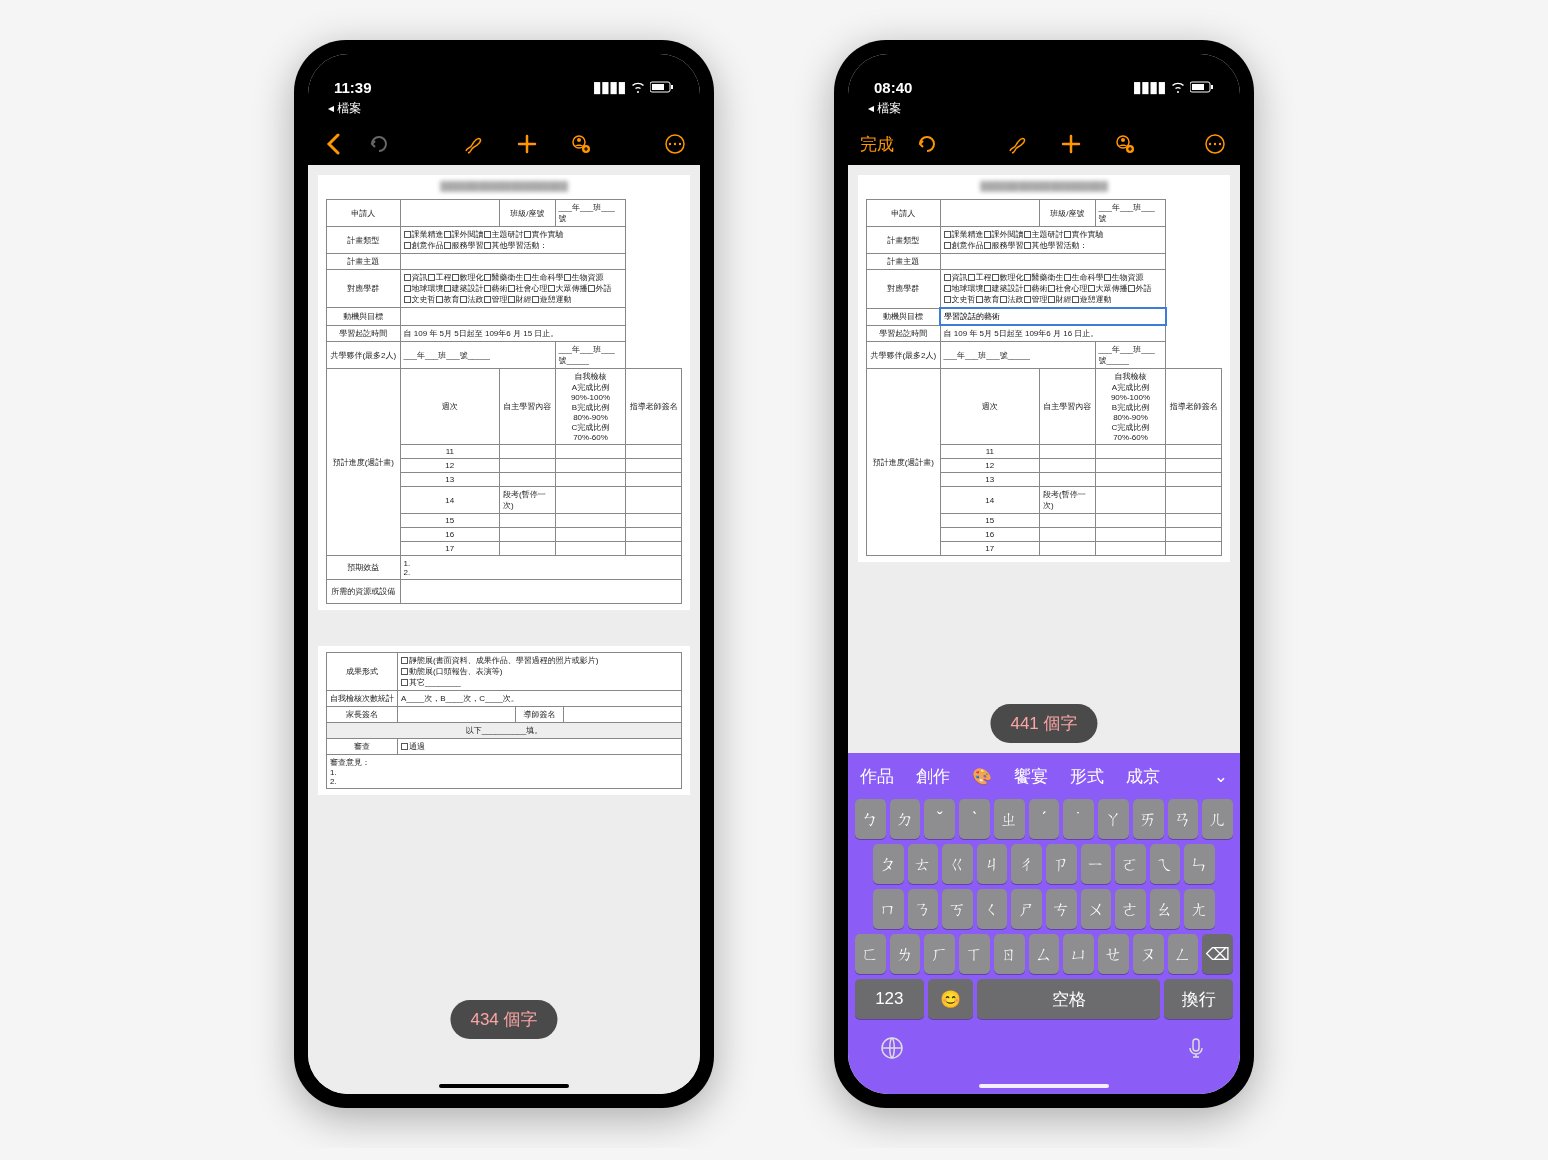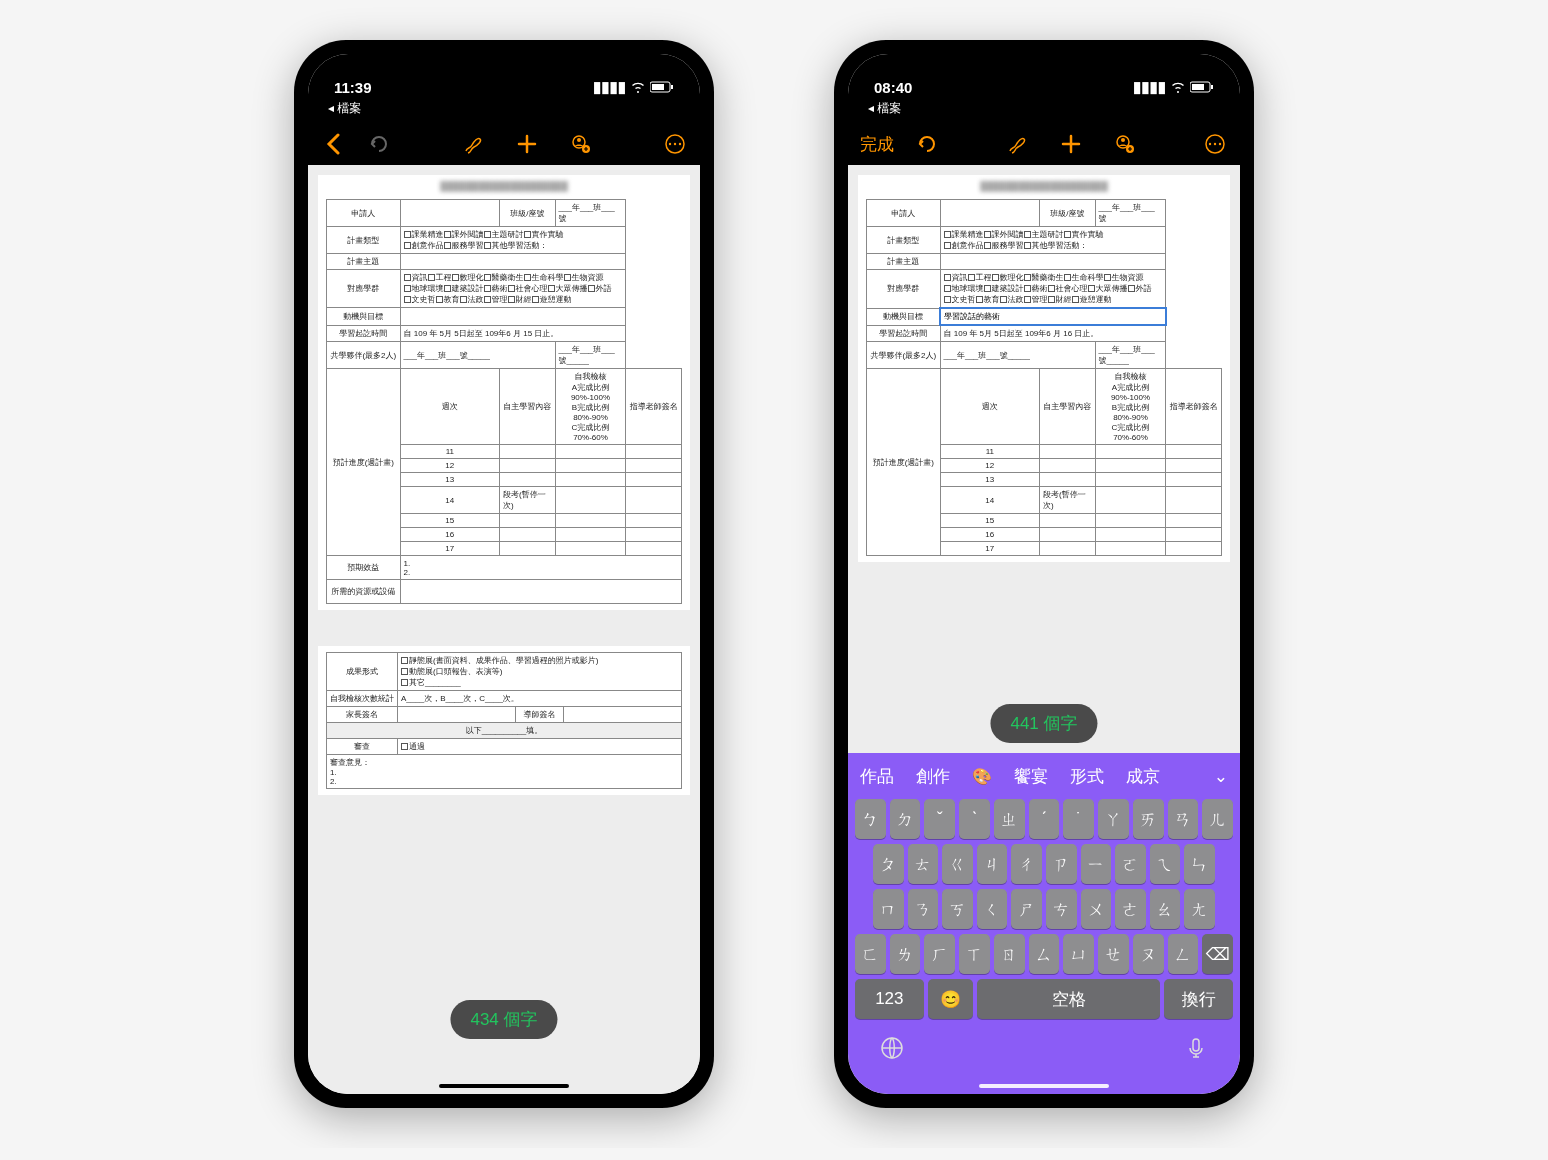--- a/index.html
+++ b/index.html
@@ -53,21 +53,21 @@
       font-size: 8px; font-weight: normal;
       vertical-align: middle;
     }
     .lbl { background:#fff; text-align:center; white-space:nowrap; width: 48px; }
     .chk { display:inline-block; width:7px; height:7px; border:1px solid #555; margin-right:1px; vertical-align:middle; }
     .mini { font-size:7px; }
     .editing { border: 2px solid #3b7dd8 !important; color:#000; }
     
     .word-pill {
       position: absolute; left: 50%; transform: translateX(-50%);
-      background: #4a4a4a; color: #22c55e; padding: 8px 20px;
+      background: #4a4a4a; color: #fca5a5; padding: 8px 20px;
       border-radius: 20px; font-size: 17px;
     }
     
     .doc2-wrap { margin-top: 36px; }
     
     .home-indicator {
       position: absolute; bottom: 6px; left: 50%; transform: translateX(-50%);
       width: 130px; height: 4px; background: #000; border-radius: 3px;
     }
     .home-indicator.light { background: rgba(255,255,255,0.9); }

